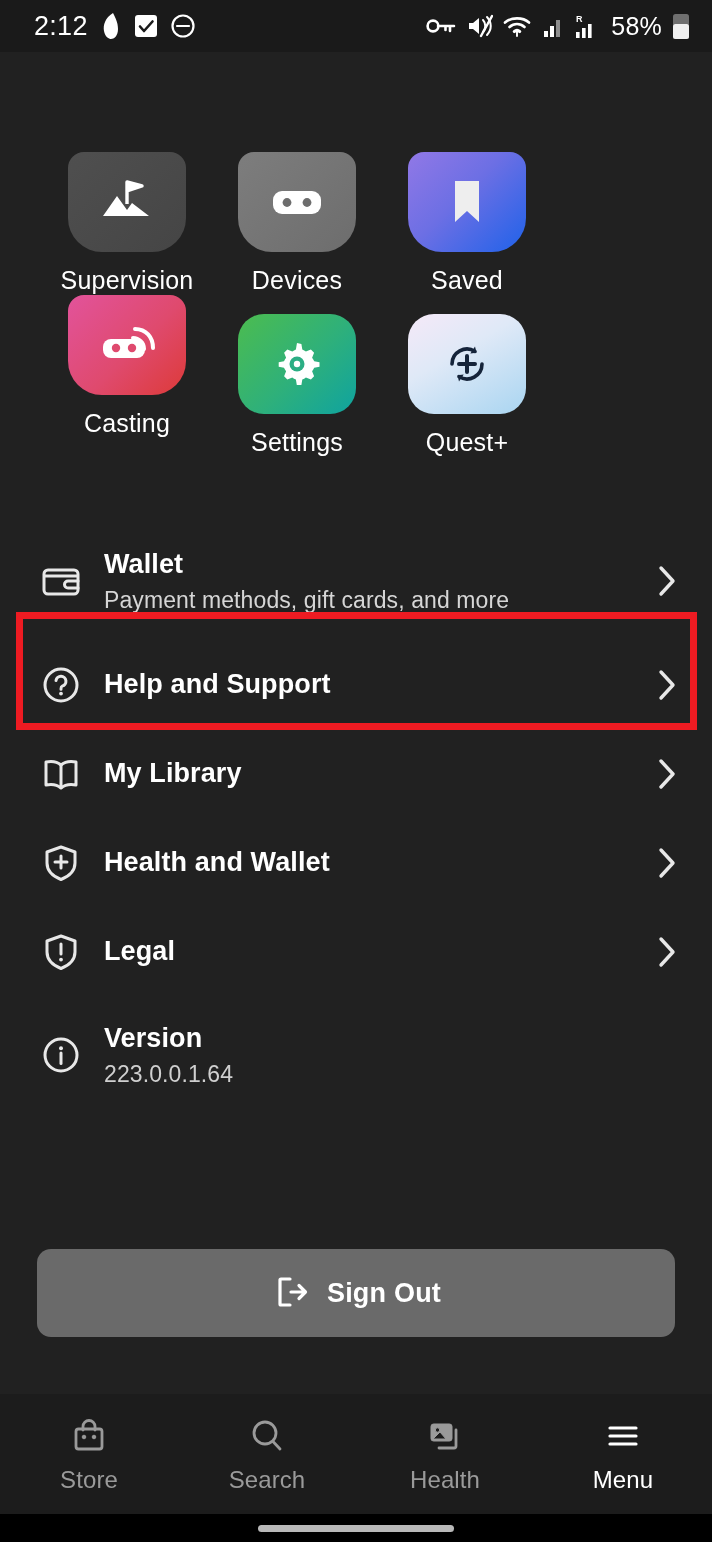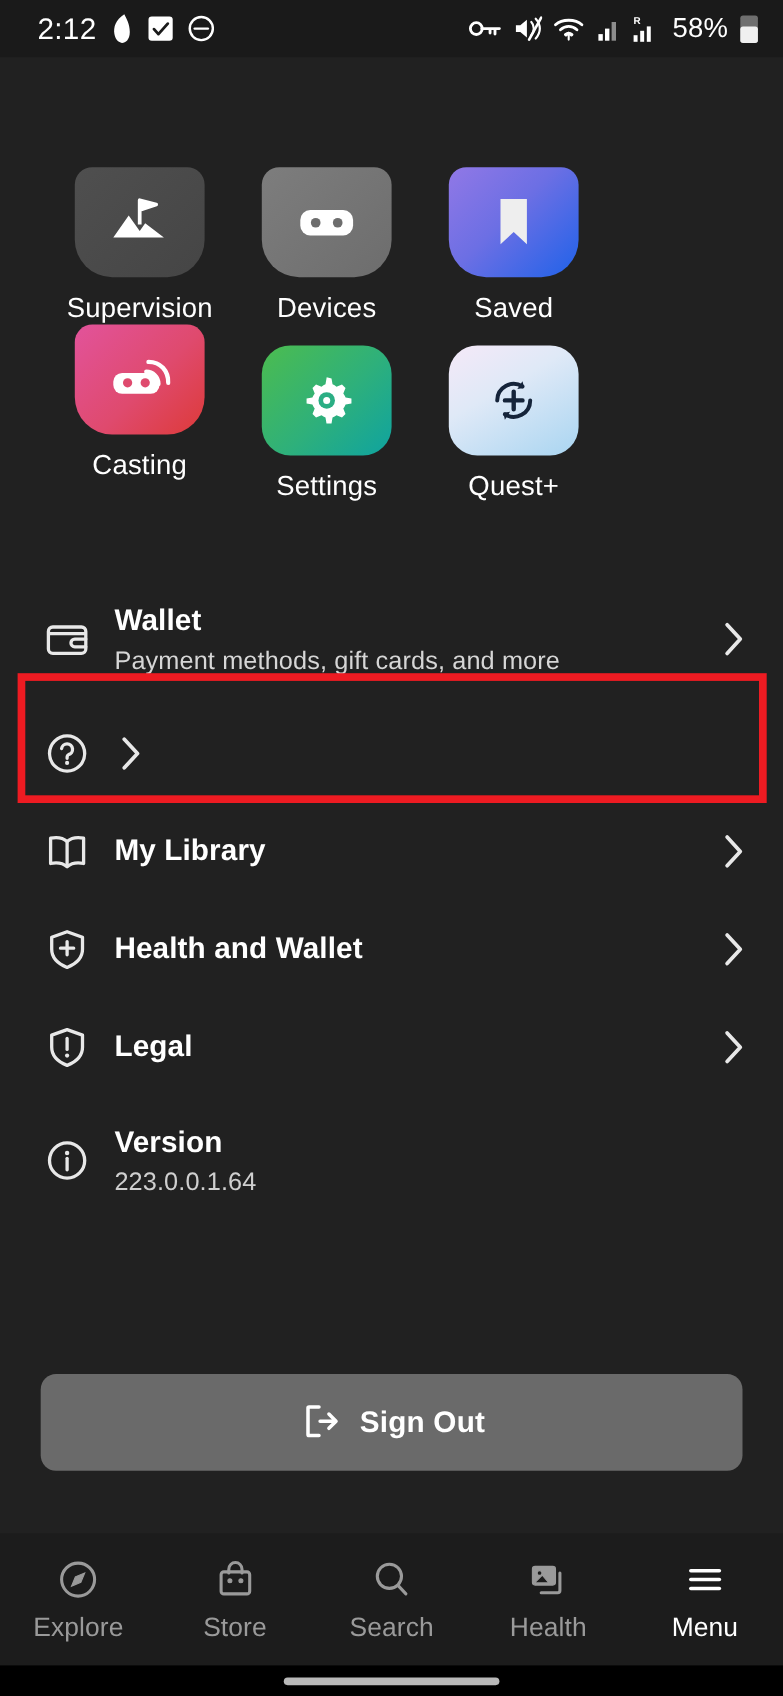--- a/index.html
+++ b/index.html
@@ -299,20 +299,23 @@
     </div>
 
     <div class="row">
       <div class="row-ico">
         <svg width="44" height="44" viewBox="0 0 44 44">
           <circle cx="22" cy="22" r="16" stroke="#e8e8e8" stroke-width="3" fill="none"></circle>
           <path d="M17 17.5 a5 5 0 1 1 6.2 5.6 c-1.3 .5 -1.2 1.6 -1.2 3.2" stroke="#e8e8e8" stroke-width="3" fill="none" stroke-linecap="round"></path>
           <circle cx="22" cy="30.6" r="1.9" fill="#e8e8e8"></circle>
         </svg>
       </div>
+      <div class="row-text">
+        <div class="row-title">Help and Support</div>
+      </div>
       <div class="chev">
         <svg width="22" height="34" viewBox="0 0 22 34">
             <path d="M5 4 L17 17 L5 30" stroke="#e8e8e8" stroke-width="3.4" fill="none" stroke-linecap="round" stroke-linejoin="round"></path>
           </svg>
       </div>
     </div>
 
     <div class="row">
       <div class="row-ico">
         <svg width="44" height="44" viewBox="0 0 44 44">
@@ -388,29 +391,20 @@
       <svg width="40" height="40" viewBox="0 0 40 40">
         <path d="M19 7 H10 a1 1 0 0 0 -1 1 V32 a1 1 0 0 0 1 1 H19" stroke="#fff" stroke-width="3.2" fill="none" stroke-linecap="round" stroke-linejoin="round"></path>
         <path d="M20 20 H34 M28 13.5 L34.5 20 L28 26.5" stroke="#fff" stroke-width="3.2" fill="none" stroke-linecap="round" stroke-linejoin="round"></path>
       </svg>
     </span>
     <span id="signout-label">Sign Out</span>
   </button>
 
   <div id="bottomnav">
 
-    <div class="nav-item inactive">
-      <span class="nav-ico">
-        <svg width="40" height="40" viewBox="0 0 40 40">
-          <circle cx="20" cy="20" r="15" stroke="#9a9a9a" stroke-width="2.8" fill="none"></circle>
-          <path d="M26 14 L22.5 22.5 L14 26 L17.5 17.5 Z" fill="#9a9a9a"></path>
-        </svg>
-      </span>
-      <span class="nav-label">Explore</span>
-    </div>
 
     <div class="nav-item inactive">
       <span class="nav-ico">
         <svg width="40" height="40" viewBox="0 0 40 40">
           <rect x="7" y="13" width="26" height="20" rx="2.5" stroke="#9a9a9a" stroke-width="2.8" fill="none"></rect>
           <path d="M14 14 V10.5 a6 6 0 0 1 12 0 V14" stroke="#9a9a9a" stroke-width="2.8" fill="none" stroke-linecap="round"></path>
           <circle cx="15" cy="21" r="1.8" fill="#9a9a9a"></circle>
           <circle cx="25" cy="21" r="1.8" fill="#9a9a9a"></circle>
         </svg>
       </span>

